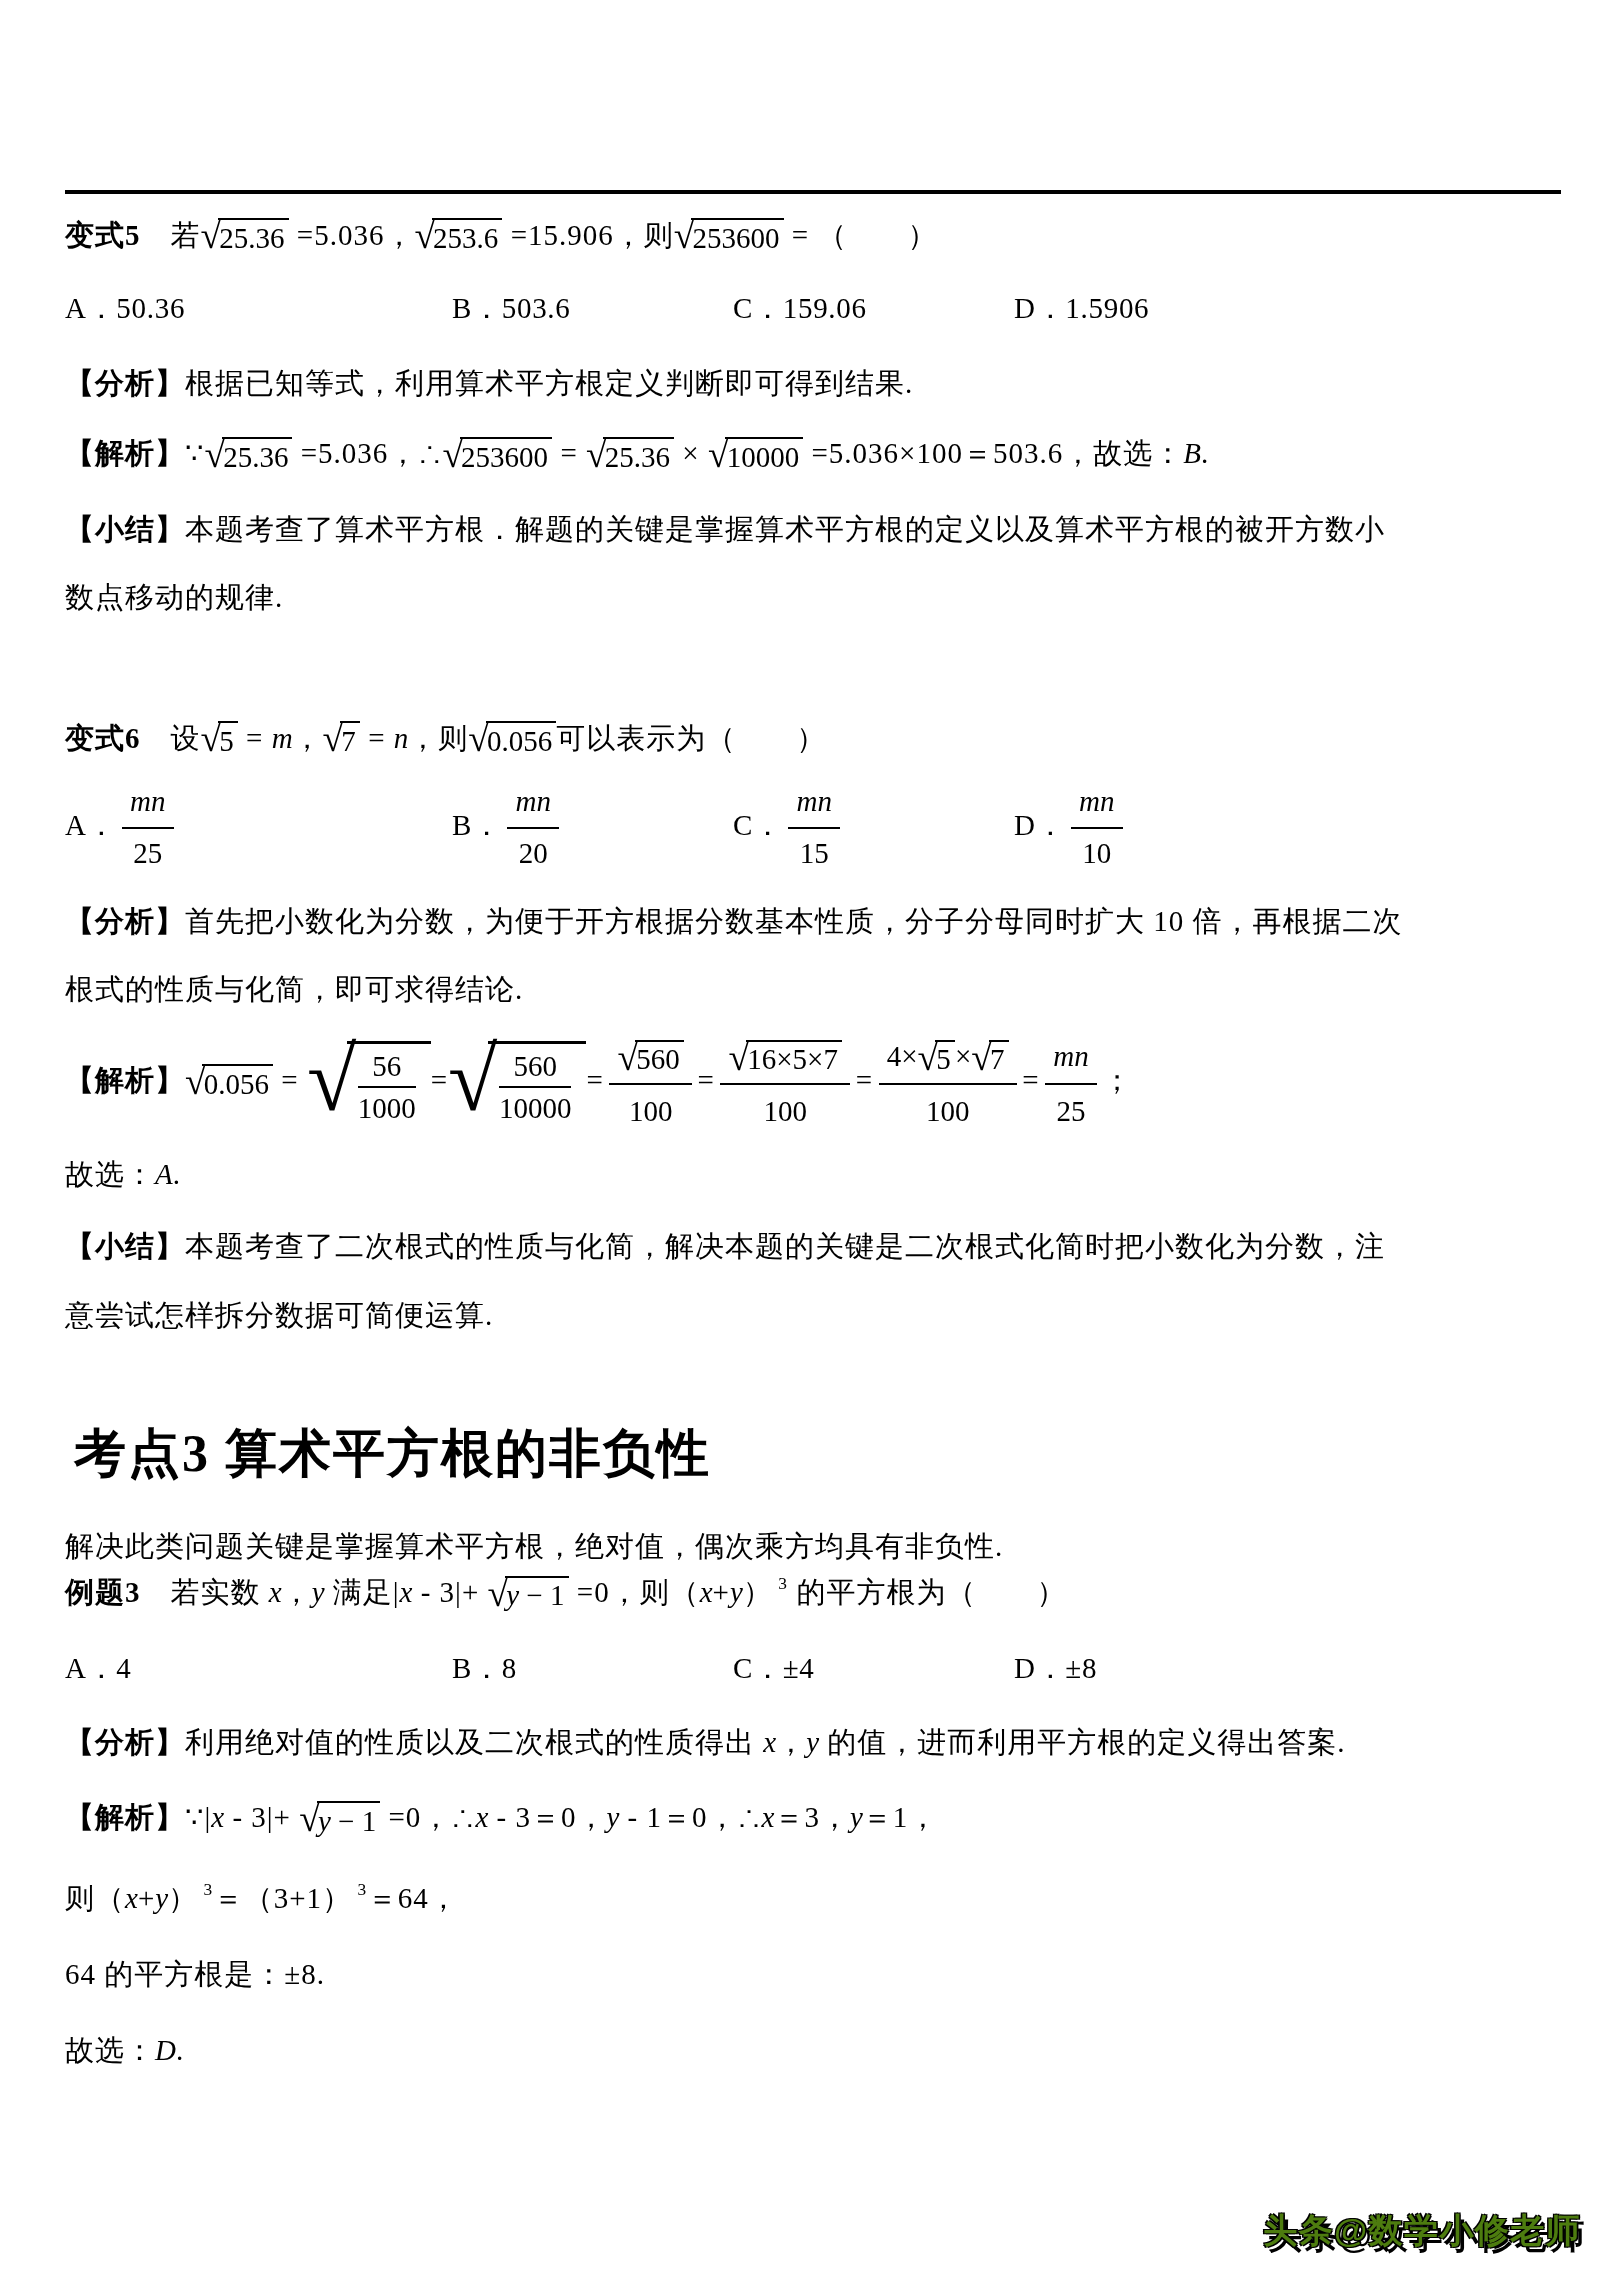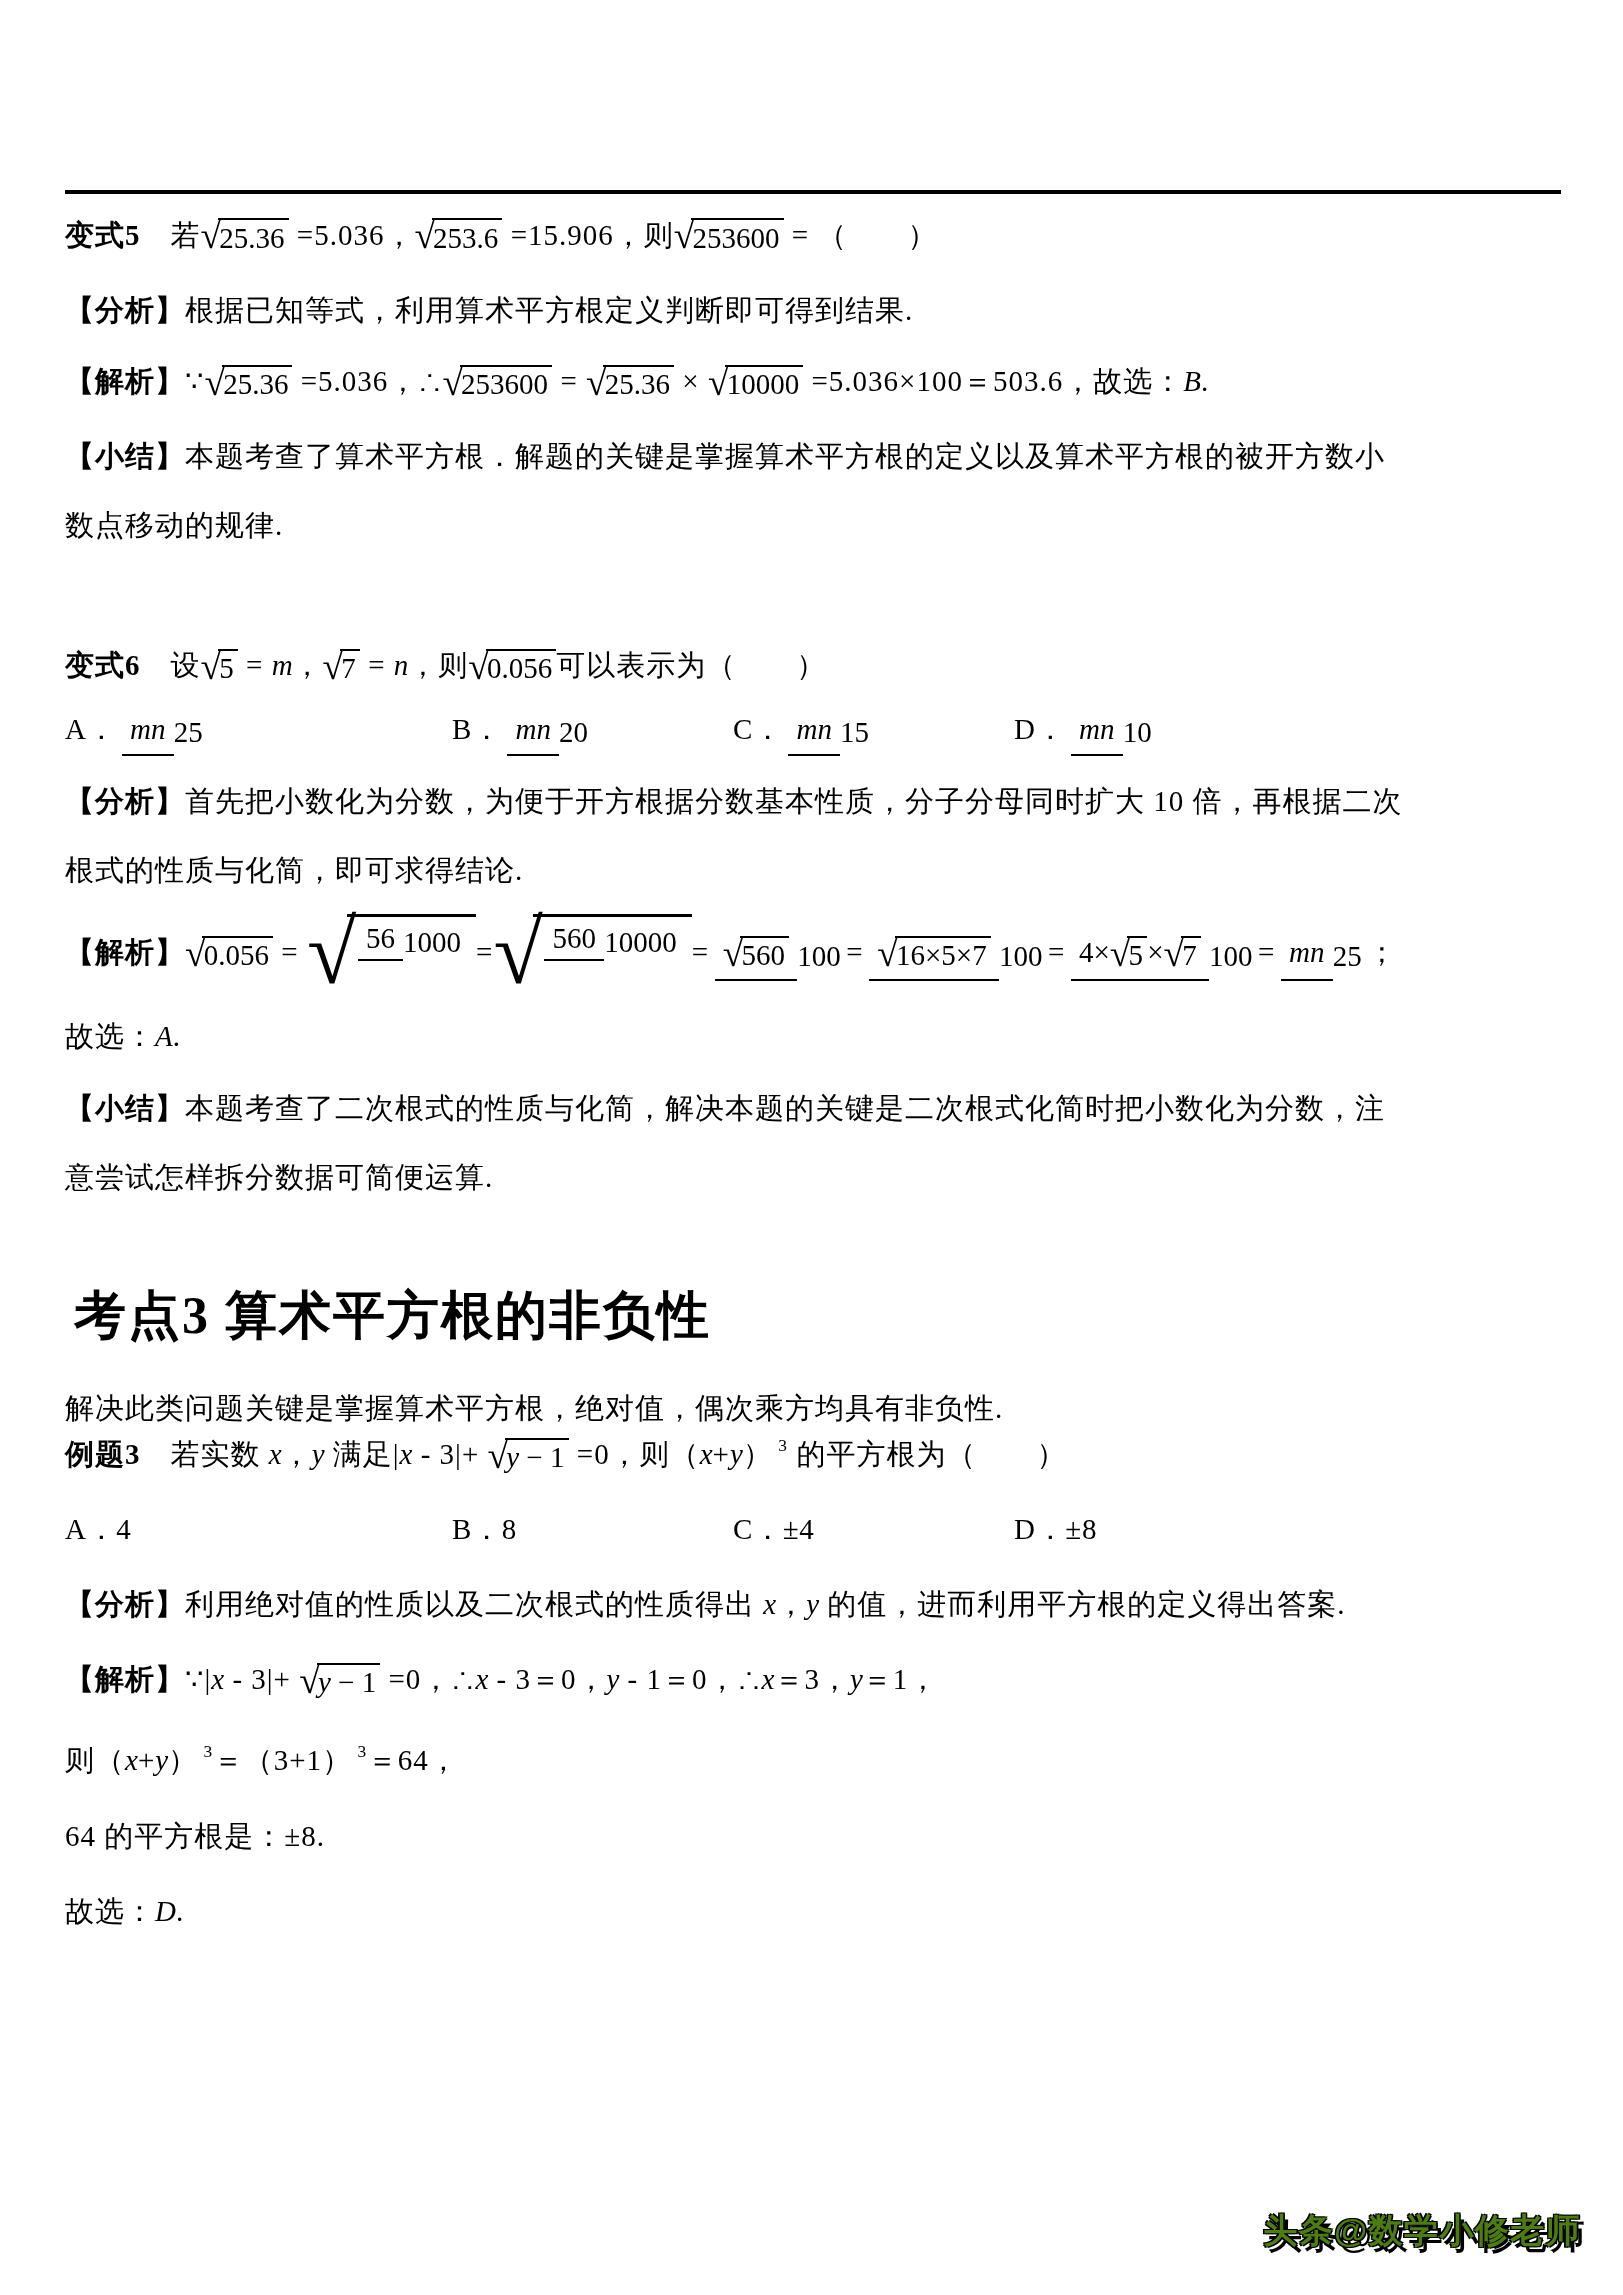--- a/index.html
+++ b/index.html
@@ -18,21 +18,21 @@
   .sup{font-size:.6em;vertical-align:.75em;letter-spacing:0;margin:0 1.4px 0 5.5px;}
   
   .sq{display:inline-flex;align-items:flex-start;vertical-align:-0.2em;letter-spacing:0;}
   .sq .rad{font-size:1.3em;line-height:1.02;transform:translateY(-0.04em);}
   .sq .bar{border-top:2.7px solid #000;padding:1.4px 4.1px 0 1.4px;margin-left:-3.4px;line-height:1.15;}
   
   .sqf{vertical-align:middle;}
   .sqf .rad{font-size:3.1em;line-height:.92;transform:translateY(-0.02em);}
   .sqf .bar{border-top:3.4px solid #000;padding:5.5px 9.5px 1.4px 5.5px;margin-left:-9.5px;}
   
-  .fr{display:inline-flex;flex-direction:row;vertical-align:middle;text-align:center;letter-spacing:0;margin:0 5.5px;}
+  .fr{display:inline-flex;flex-direction:column;vertical-align:middle;text-align:center;letter-spacing:0;margin:0 5.5px;}
   .fr .n{border-bottom:2.7px solid #000;padding:0 8.2px 3.4px;}
   .fr .d{padding-top:3.4px;}
   .kp-heading{font-size:52px;font-weight:bold;letter-spacing:2px;line-height:1.3;margin-left:9px;}
   .footer{
     position:absolute;right:42px;top:2208px;
     font-family:"Liberation Sans","DejaVu Sans",sans-serif;
     font-size:34px;font-weight:bold;letter-spacing:1.4px;color:#4d7c0f;
     text-shadow:-1.4px -1.4px 0 #000,1.4px -1.4px 0 #000,-1.4px 1.4px 0 #000,1.4px 1.4px 0 #000,4.8px 5.5px 0 #000;
   }
 </style>
@@ -45,20 +45,26 @@
   <div class="line" style="margin-top:17.7px"><span class="b">变式5</span><span>　若</span><span class="sq">
         <span class="rad">√</span>
         <span class="bar"><span>25.36</span></span>
       </span><span> =5.036，</span><span class="sq">
         <span class="rad">√</span>
         <span class="bar"><span>253.6</span></span>
       </span><span> =15.906，则</span><span class="sq">
         <span class="rad">√</span>
         <span class="bar"><span>253600</span></span>
       </span><span> = （　　）</span></div>
+  <div class="opts" style="margin-top:29px">
+    <span>A．50.36</span>
+    <span>B．503.6</span>
+    <span>C．159.06</span>
+    <span>D．1.5906</span>
+  </div>
   <div class="line" style="margin-top:29px"><span class="b">【分析】</span><span>根据已知等式，利用算术平方根定义判断即可得到结果.</span></div>
   <div class="line" style="margin-top:24.5px"><span class="b">【解析】</span><span>∵</span><span class="sq">
         <span class="rad">√</span>
         <span class="bar"><span>25.36</span></span>
       </span><span> =5.036，∴</span><span class="sq">
         <span class="rad">√</span>
         <span class="bar"><span>253600</span></span>
       </span><span> = </span><span class="sq">
         <span class="rad">√</span>
         <span class="bar"><span>25.36</span></span>

